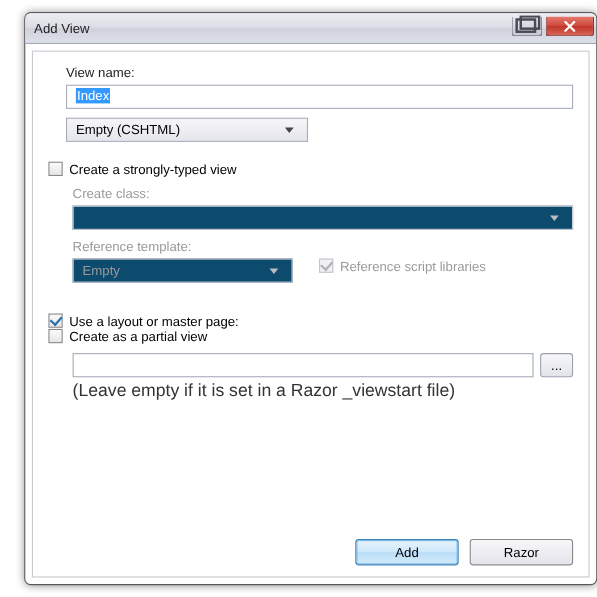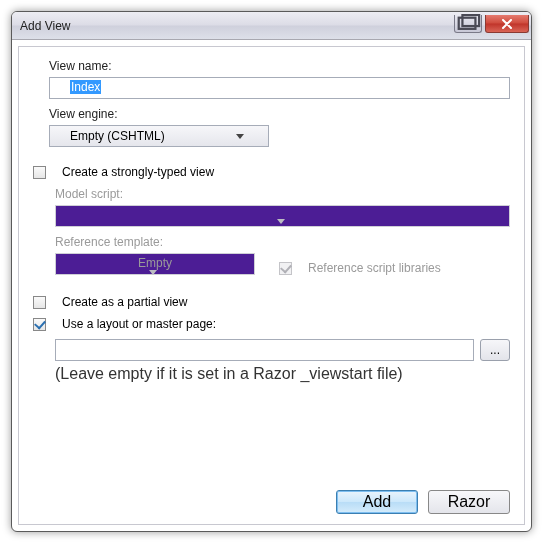--- a/index.html
+++ b/index.html
@@ -1,18 +1,18 @@
 <!DOCTYPE html>
 <html><head>
 <meta charset="utf-8">
 <style>
   * { box-sizing: border-box; font-family: "Segoe UI", Tahoma, sans-serif; }
   body { margin: 0; background: #fff; width: 543px; height: 543px; position: relative; }
   .window {
-    position: absolute; left: 11px; top: 11px; width: 521px; height: 521px;
+    position: absolute; left: 22px; top: 11px; width: 521px; height: 521px;
     border: 1px solid #5a5a5a; border-radius: 6px;
     box-shadow: 0 0 8px rgba(0,0,0,0.4);
     background: #fff; overflow: hidden;
   }
   .titlebar {
     height: 28px;
     background: linear-gradient(#ededf3, #dcdce6 48%, #cfd0dc 52%, #dde0e9);
     border-bottom: 1px solid #a8a8b0;
     display: flex; align-items: center; padding: 0 2px 0 8px;
     position: relative;
@@ -36,33 +36,33 @@
   .content {
     position: absolute; left: 6px; top: 34px; right: 6px; bottom: 6px;
     border: 1px solid #c8c8d0; padding: 12px 14px 10px 14px;
     background: #fff;
   }
   .label { font-size: 12px; color: #222; margin-bottom: 4px; }
   .label.disabled { color: #9a9a9a; }
   .hint { font-size: 16px; color: #333; margin-top: 4px; margin-bottom:8px;}
   .textbox, .combo {
     width: 100%; height: 22px; border: 1px solid #a6acb8;
-    font-size: 12px; padding: 2px 20px; background: #fff;
+    font-size: 12px; padding: 2px 8px; background: #fff;
   }
   .textbox.sel { background:#fff; }
   .textbox .seltext { background:#3399ff; color:#fff; padding:0 1px; }
   .textbox.disabled, .combo.disabled { background:#fff; color:#9a9a9a; border-color:#cfcfd6;}
   .combo {
     display:flex; align-items:center; justify-content:space-between;
     background: linear-gradient(#f6f6f9,#e5e6ec);
   }
-  .combo.disabled { background:#4c1d95;flex-direction:column; }
+  .combo.disabled { background:#0c4a6e; }
   .caret { width:0;height:0;border-left:4px solid transparent;border-right:4px solid transparent;border-top:5px solid #444;margin-right:4px;}
   .combo.disabled .caret{border-top-color:#bcbcc2;}
-  .row { display:flex; align-items:flex-end; gap:16px; font-size:12px; }
+  .row { display:flex; align-items:flex-start; gap:6px; font-size:12px; }
   .row.disabled { color:#9a9a9a; }
   .chk {
     width:13px;height:13px;border:1px solid #888;background:linear-gradient(#fafafa,#e6e6e6);
     display:inline-flex;align-items:center;justify-content:center;flex-shrink:0;
   }
   .chk.disabled{border-color:#c4c4c8;background:#f1f1f3;}
   .chk.checked::after{
     content:"";width:8px;height:5px;border-left:2px solid #2a6fb0;border-bottom:2px solid #2a6fb0;
     transform:rotate(-48deg);margin-top:-3px;
   }
@@ -72,22 +72,22 @@
   .pathrow{display:flex;gap:6px;align-items:center;}
   .pathrow .textbox{flex:1;}
   .browse{
     width:30px;height:22px;border:1px solid #9aa0ac;background:linear-gradient(#f6f6f9,#e3e4ea);
     font-size:12px;display:flex;align-items:center;justify-content:center;border-radius:3px;
   }
   .btnbar{
     position:absolute;right:14px;bottom:10px;display:flex;gap:10px;
   }
   .btn{
-    width:82px;height:24px;border:1px solid #888;border-radius:3px;
-    background:linear-gradient(#f7f7fa,#e4e5eb);font-size:16px;
+    width:94px;height:24px;border:1px solid #888;border-radius:3px;
+    background:linear-gradient(#f7f7fa,#e4e5eb);font-size:12px;
     display:flex;align-items:center;justify-content:center;
   }
   .btn.primary{
     border:1px solid #3c7fb1;
     box-shadow:0 0 0 1px #7ebef0 inset;
     background:linear-gradient(#eaf4fc,#cde8fb 48%,#b9ddf7 52%,#d5ecfb);
   }
   .section-top{margin-bottom:8px;margin-left:16px;}
   .viewengine{width:220px;}
 </style>
@@ -115,36 +115,35 @@
   <div class="content">
 
     <div class="section-top">
       <div class="label">View name:</div>
       <div class="textbox sel">
         <span class="seltext">Index</span>
       </div>
     </div>
 
     <div class="section-top">
-      <div class="label">View engine:</div>
       <div class="combo viewengine">
         <span>Empty (CSHTML)</span>
         <span class="caret"></span>
       </div>
     </div>
 
     <div class="spacer"></div>
 
     <div class="row">
       <span class="chk"></span>
       <span>Create a strongly-typed view</span>
     </div>
 
     <div class="indent" style="margin-top:8px;">
-      <div class="label disabled">Model script:</div>
+      <div class="label disabled">Create class:</div>
       <div class="combo disabled" style="width:100%;">
         <span></span>
         <span class="caret"></span>
       </div>
 
       <div style="display:flex;gap:24px;align-items:flex-end;margin-top:8px;">
         <div style="width:200px;">
           <div class="label disabled">Reference template:</div>
           <div class="combo disabled">
             <span>Empty</span>
@@ -154,28 +153,28 @@
         <div class="row disabled" style="height:22px;">
           <span class="chk disabled checked"></span>
           <span>Reference script libraries</span>
         </div>
       </div>
     </div>
 
     <div class="spacer"></div>
       <div class="spacer"></div>
 
+    <div class="row" style="margin-top:8px;">
+      <span class="chk checked"></span>
+      <span>Use a layout or master page:</span>
+    </div>
+
     <div class="row">
       <span class="chk"></span>
       <span>Create as a partial view</span>
-    </div>
-
-    <div class="row" style="margin-top:8px;">
-      <span class="chk checked"></span>
-      <span>Use a layout or master page:</span>
     </div>
 
     <div class="indent" style="margin-top:8px;">
       <div class="pathrow">
         <input class="textbox" value="" style="">
         <div class="browse">...</div>
       </div>
       <div class="hint">(Leave empty if it is set in a Razor _viewstart file)</div>
 
     </div>

